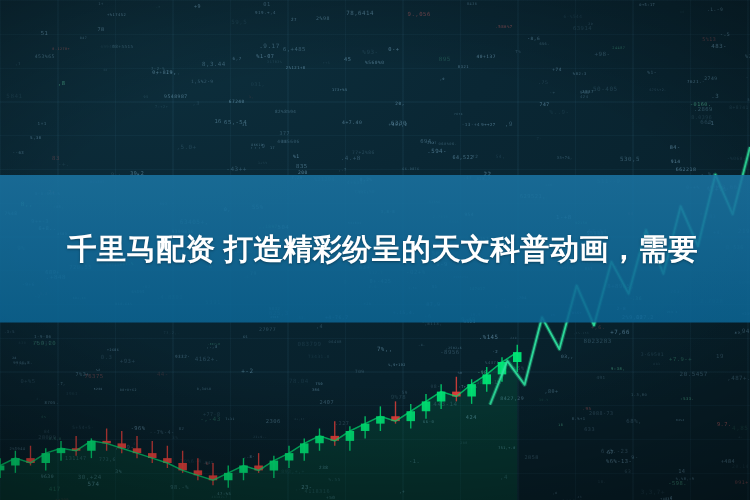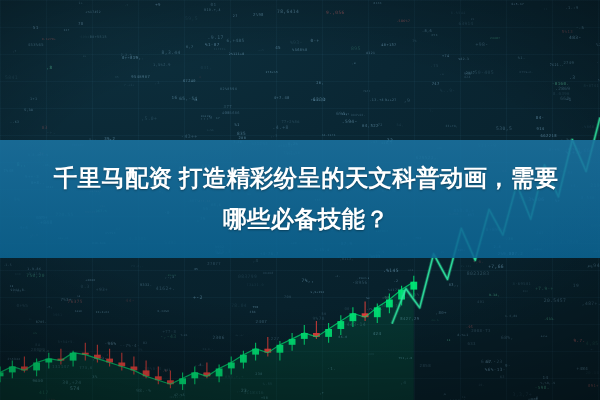--- a/index.html
+++ b/index.html
@@ -618,16 +618,15 @@
     </svg>
 
   <div class="bg-vignette"></div>
 
   <div class="headline-band">
     <div class="headline-band-inner"></div>
   </div>
 
   <div class="headline-text">
     <span class="headline-line">千里马配资 打造精彩纷呈的天文科普动画，需要</span>
-    <span class="headline-line">哪些必备技能？</span>
   </div>
 
 </div>
 
 </body></html>

